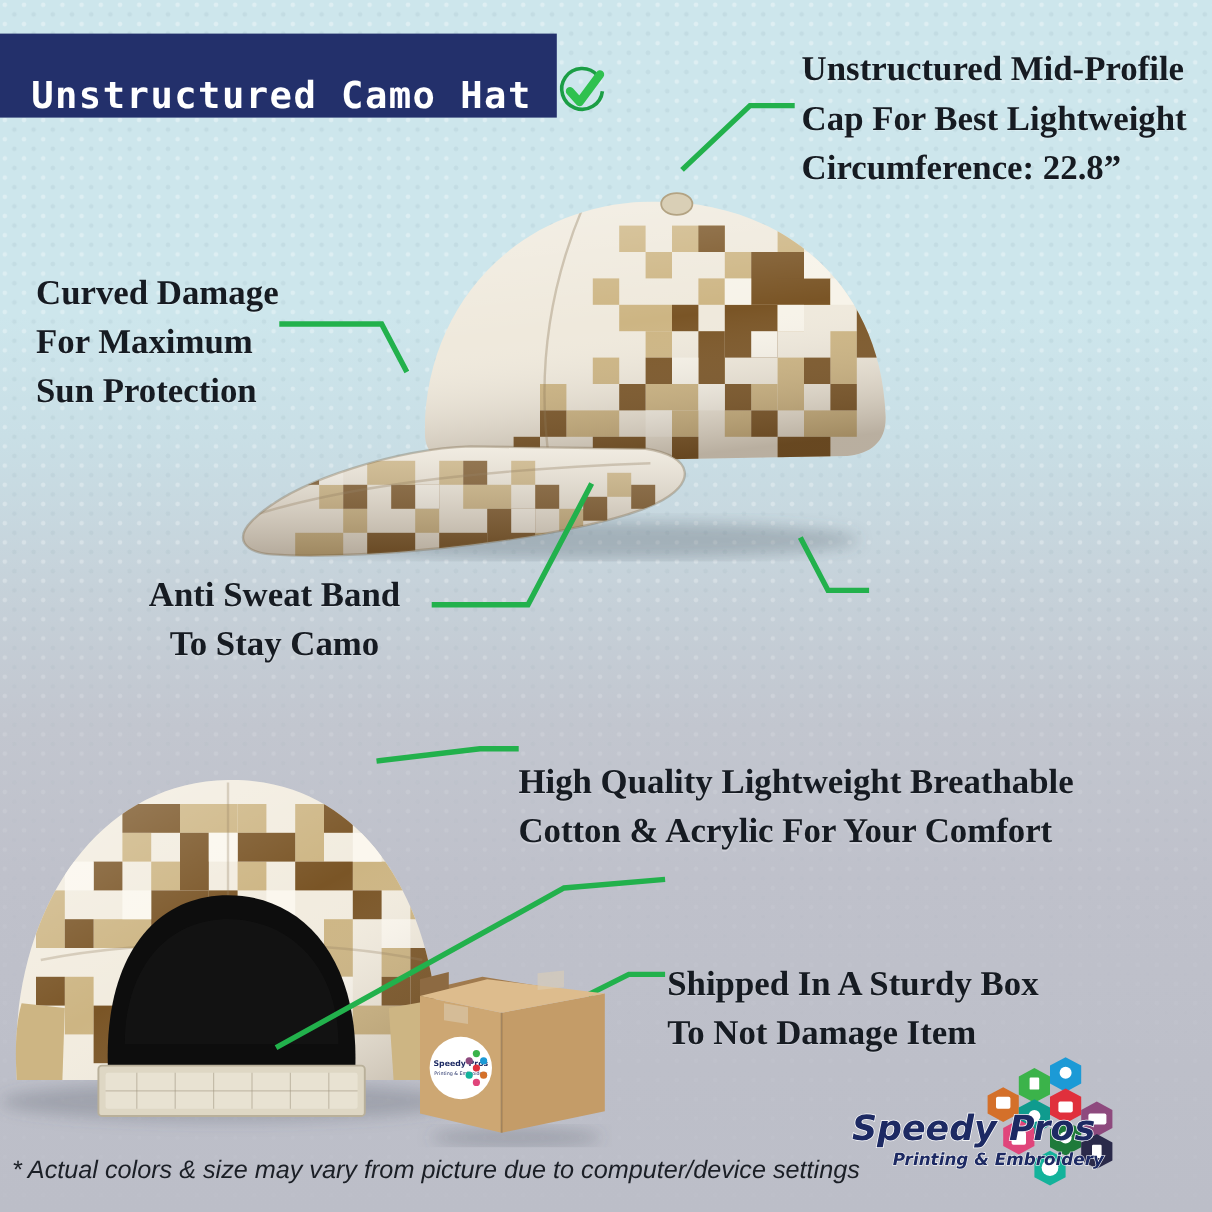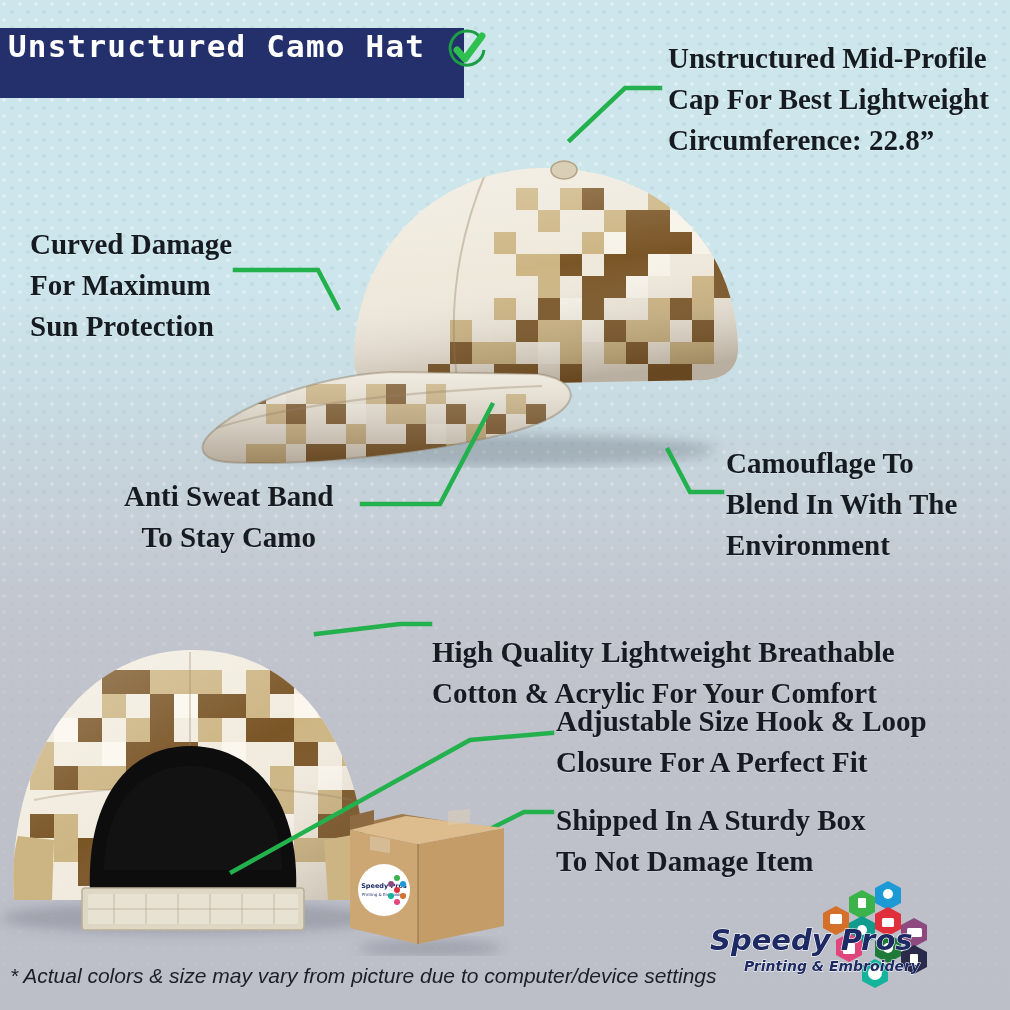--- a/index.html
+++ b/index.html
@@ -40,22 +40,22 @@
 
   
   #title-banner {
     position: absolute;
     left: 0;
     top: 28px;
     width: 464px;
     height: 70px;
     background: #23306b;
     display: flex;
-    align-items: flex-start;
-    padding-left: 8px;
+    align-items: flex-end;
+    padding-left: 26px;
     box-sizing: border-box;
     z-index: 6;
   }
   #title-text {
     color: #ffffff;
     font-size: 31px;
     font-weight: bold;
     letter-spacing: 1.2px;
     white-space: nowrap;
   }
@@ -417,35 +417,26 @@
     <div>Curved Damage</div>
     <div>For Maximum</div>
     <div>Sun Protection</div>
   </div>
 
   <div class="callout center" style="left:124px; top:476px;">
     <div>Anti Sweat Band</div>
     <div>To Stay Camo</div>
   </div>
 
-  <div class="callout" style="left:726px; top:443px;">
-    <div>Camouflage To</div>
-    <div>Blend In With The</div>
-    <div>Environment</div>
-  </div>
 
   <div class="callout" style="left:432px; top:596px;margin-top:36px;">
     <div>High Quality Lightweight Breathable</div>
     <div>Cotton &amp; Acrylic For Your Comfort</div>
   </div>
 
-  <div class="callout" style="left:556px; top:701px;">
-    <div>Adjustable Size Hook &amp; Loop</div>
-    <div>Closure For A Perfect Fit</div>
-  </div>
 
   <div class="callout" style="left:556px; top:800px;">
     <div>Shipped In A Sturdy Box</div>
     <div>To Not Damage Item</div>
   </div>
 
   <div id="footer-note">* Actual colors &amp; size may vary from picture due to computer/device settings</div>
 
   <svg id="logo" viewBox="0 0 300 118">
 

